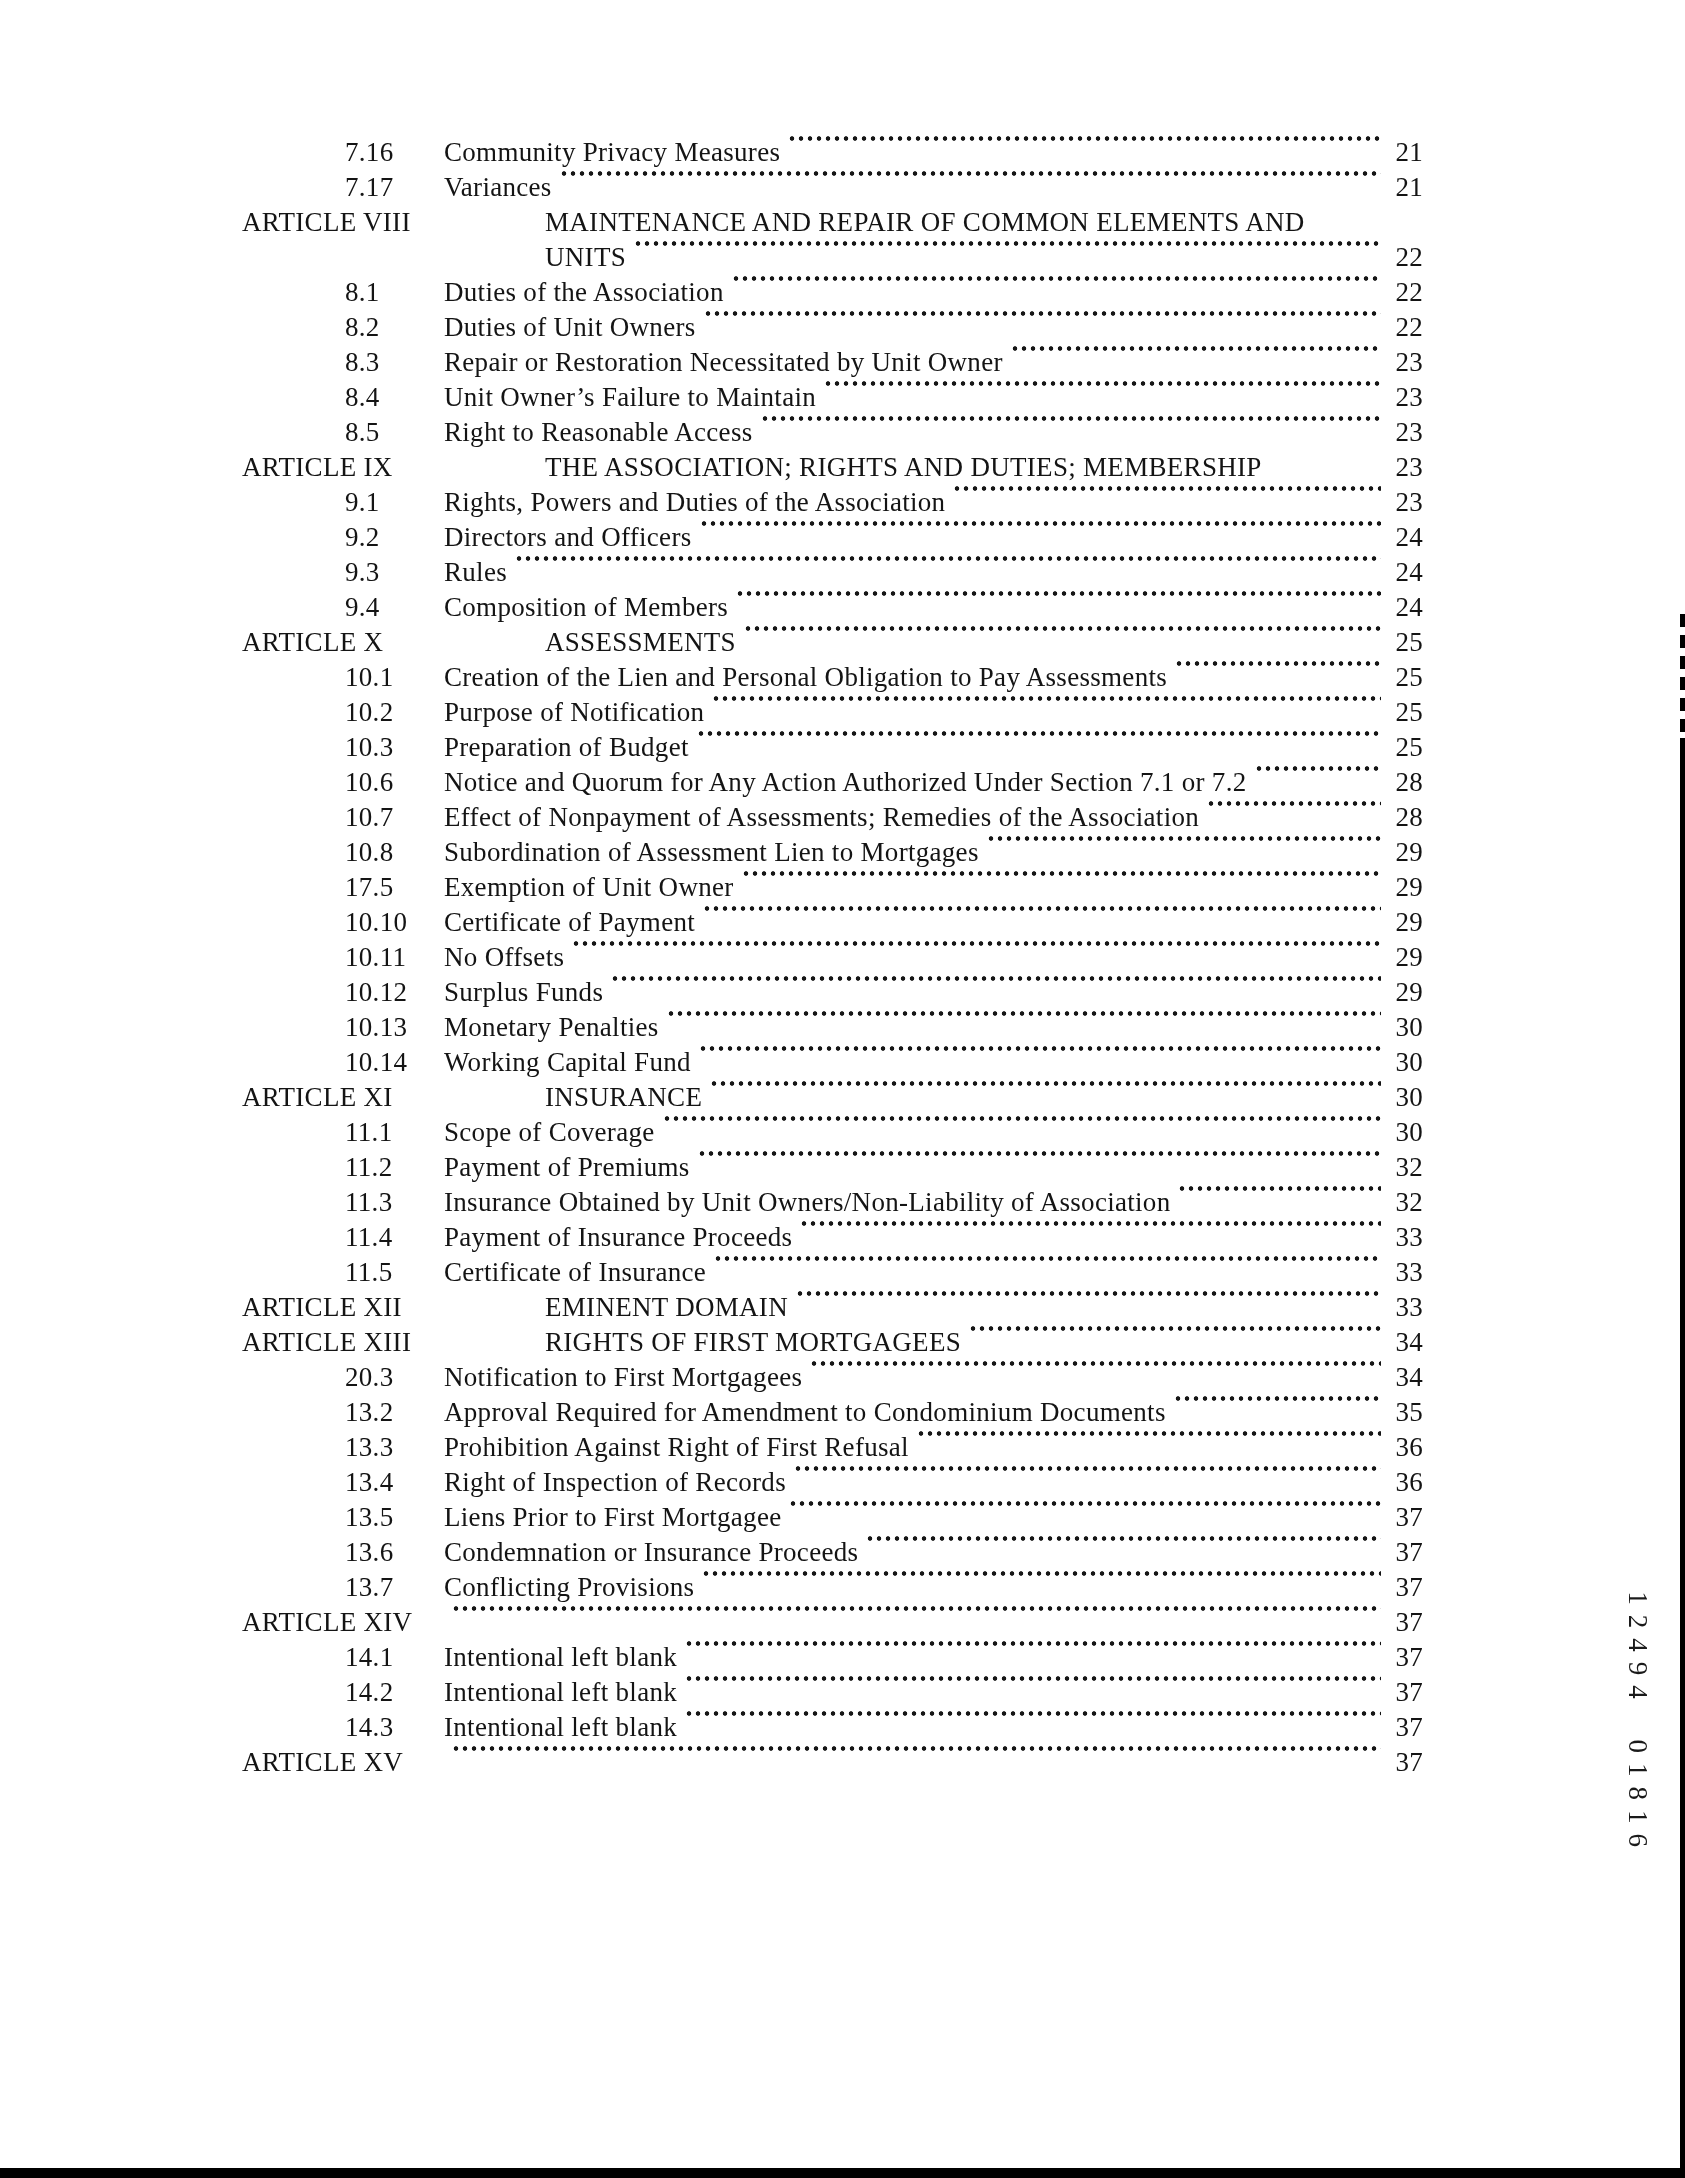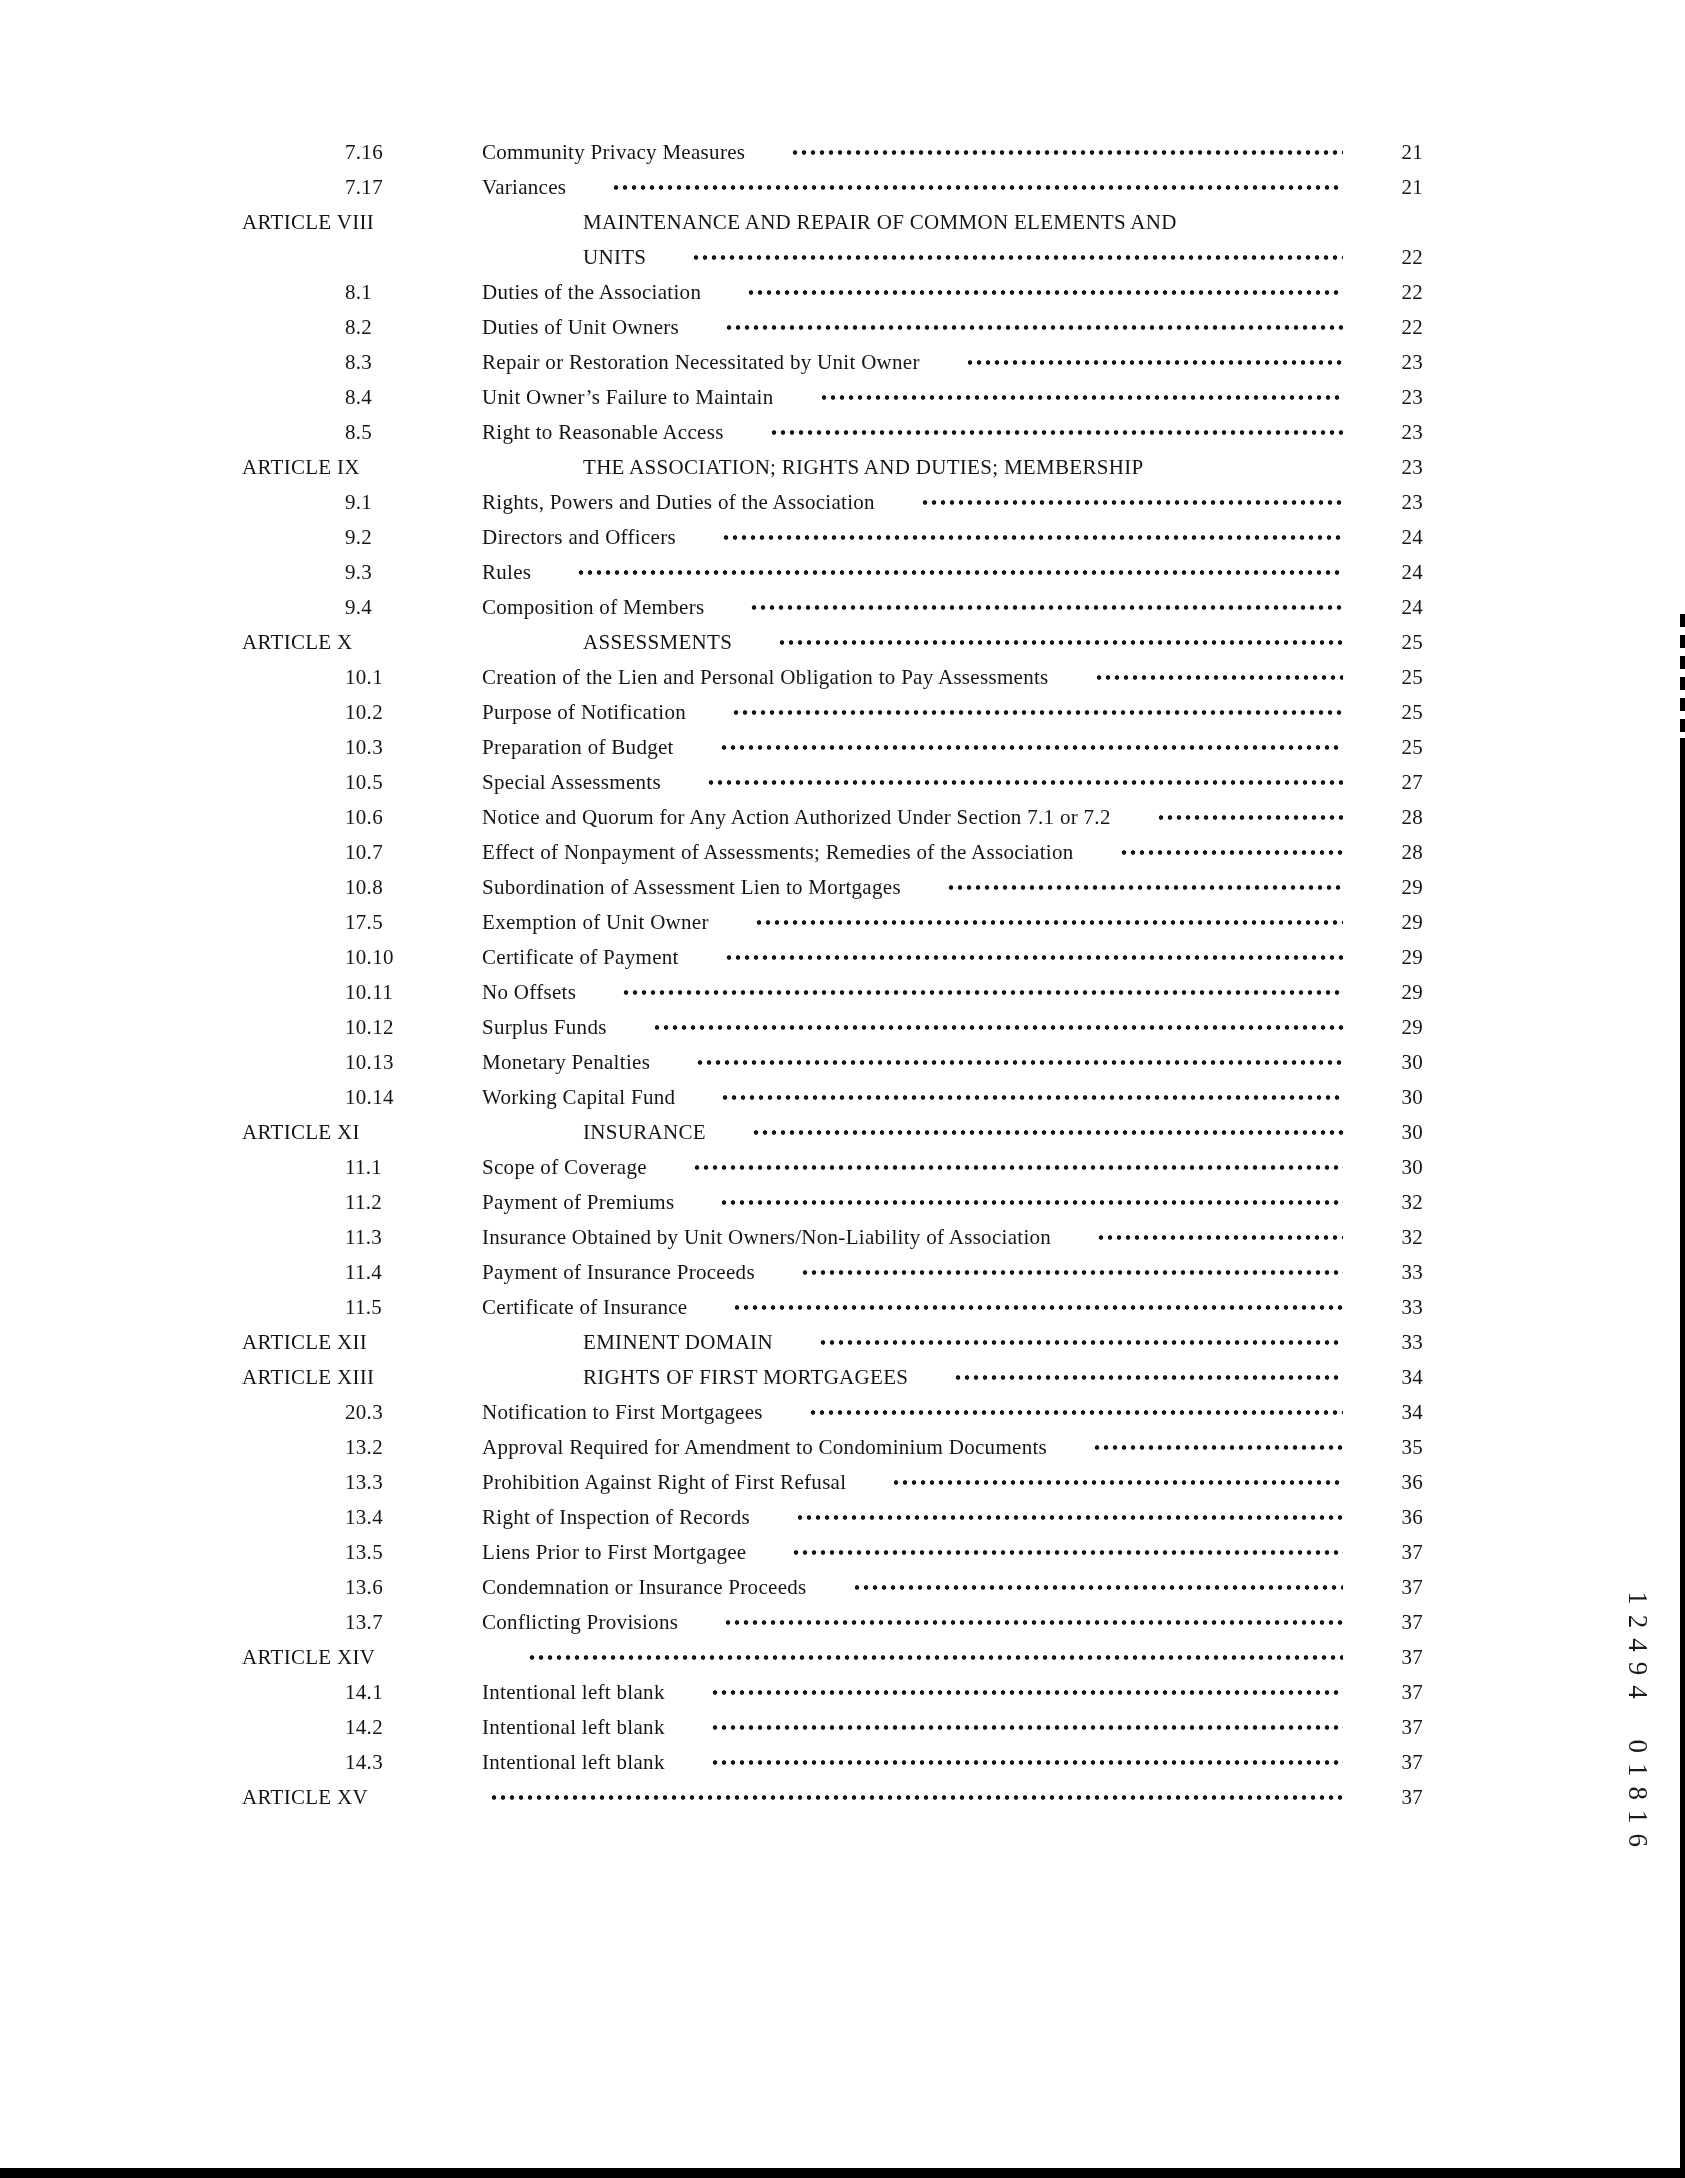--- a/index.html
+++ b/index.html
@@ -11,27 +11,26 @@
     color:#141414;
     overflow:hidden;
   }
   .toc {
     position:absolute;
     left:242px; top:135px;
     width:1181px;
   }
   .trow {
     display:flex;
-    align-items:center;
+    align-items:flex-start;
     height:35px;
     line-height:35px;
-    font-size:21px;
+    font-size:27px;
     letter-spacing:0.3px;
     white-space:nowrap;
-    gap:38px;
   }
   .c-head {
     flex:0 0 202px;
     box-sizing:border-box;
     overflow:visible;
   }
   .trow.section .c-head { padding-left:103px; }
   .c-title { flex:0 0 auto; }
   .c-title.indent { padding-left:101px; }
   .leader {
@@ -211,26 +210,20 @@
     </div>
 
     <div class="trow section">
       <span class="c-head">10.3</span>
       <span class="c-title">Preparation of Budget</span>
       <span class="leader"></span>
       <span class="c-page">25</span>
     </div>
 
 
-    <div class="trow section">
-      <span class="c-head">10.5</span>
-      <span class="c-title">Special Assessments</span>
-      <span class="leader"></span>
-      <span class="c-page">27</span>
-    </div>
 
     <div class="trow section">
       <span class="c-head">10.6</span>
       <span class="c-title">Notice and Quorum for Any Action Authorized Under Section 7.1 or 7.2</span>
       <span class="leader"></span>
       <span class="c-page">28</span>
     </div>
 
     <div class="trow section">
       <span class="c-head">10.7</span>

